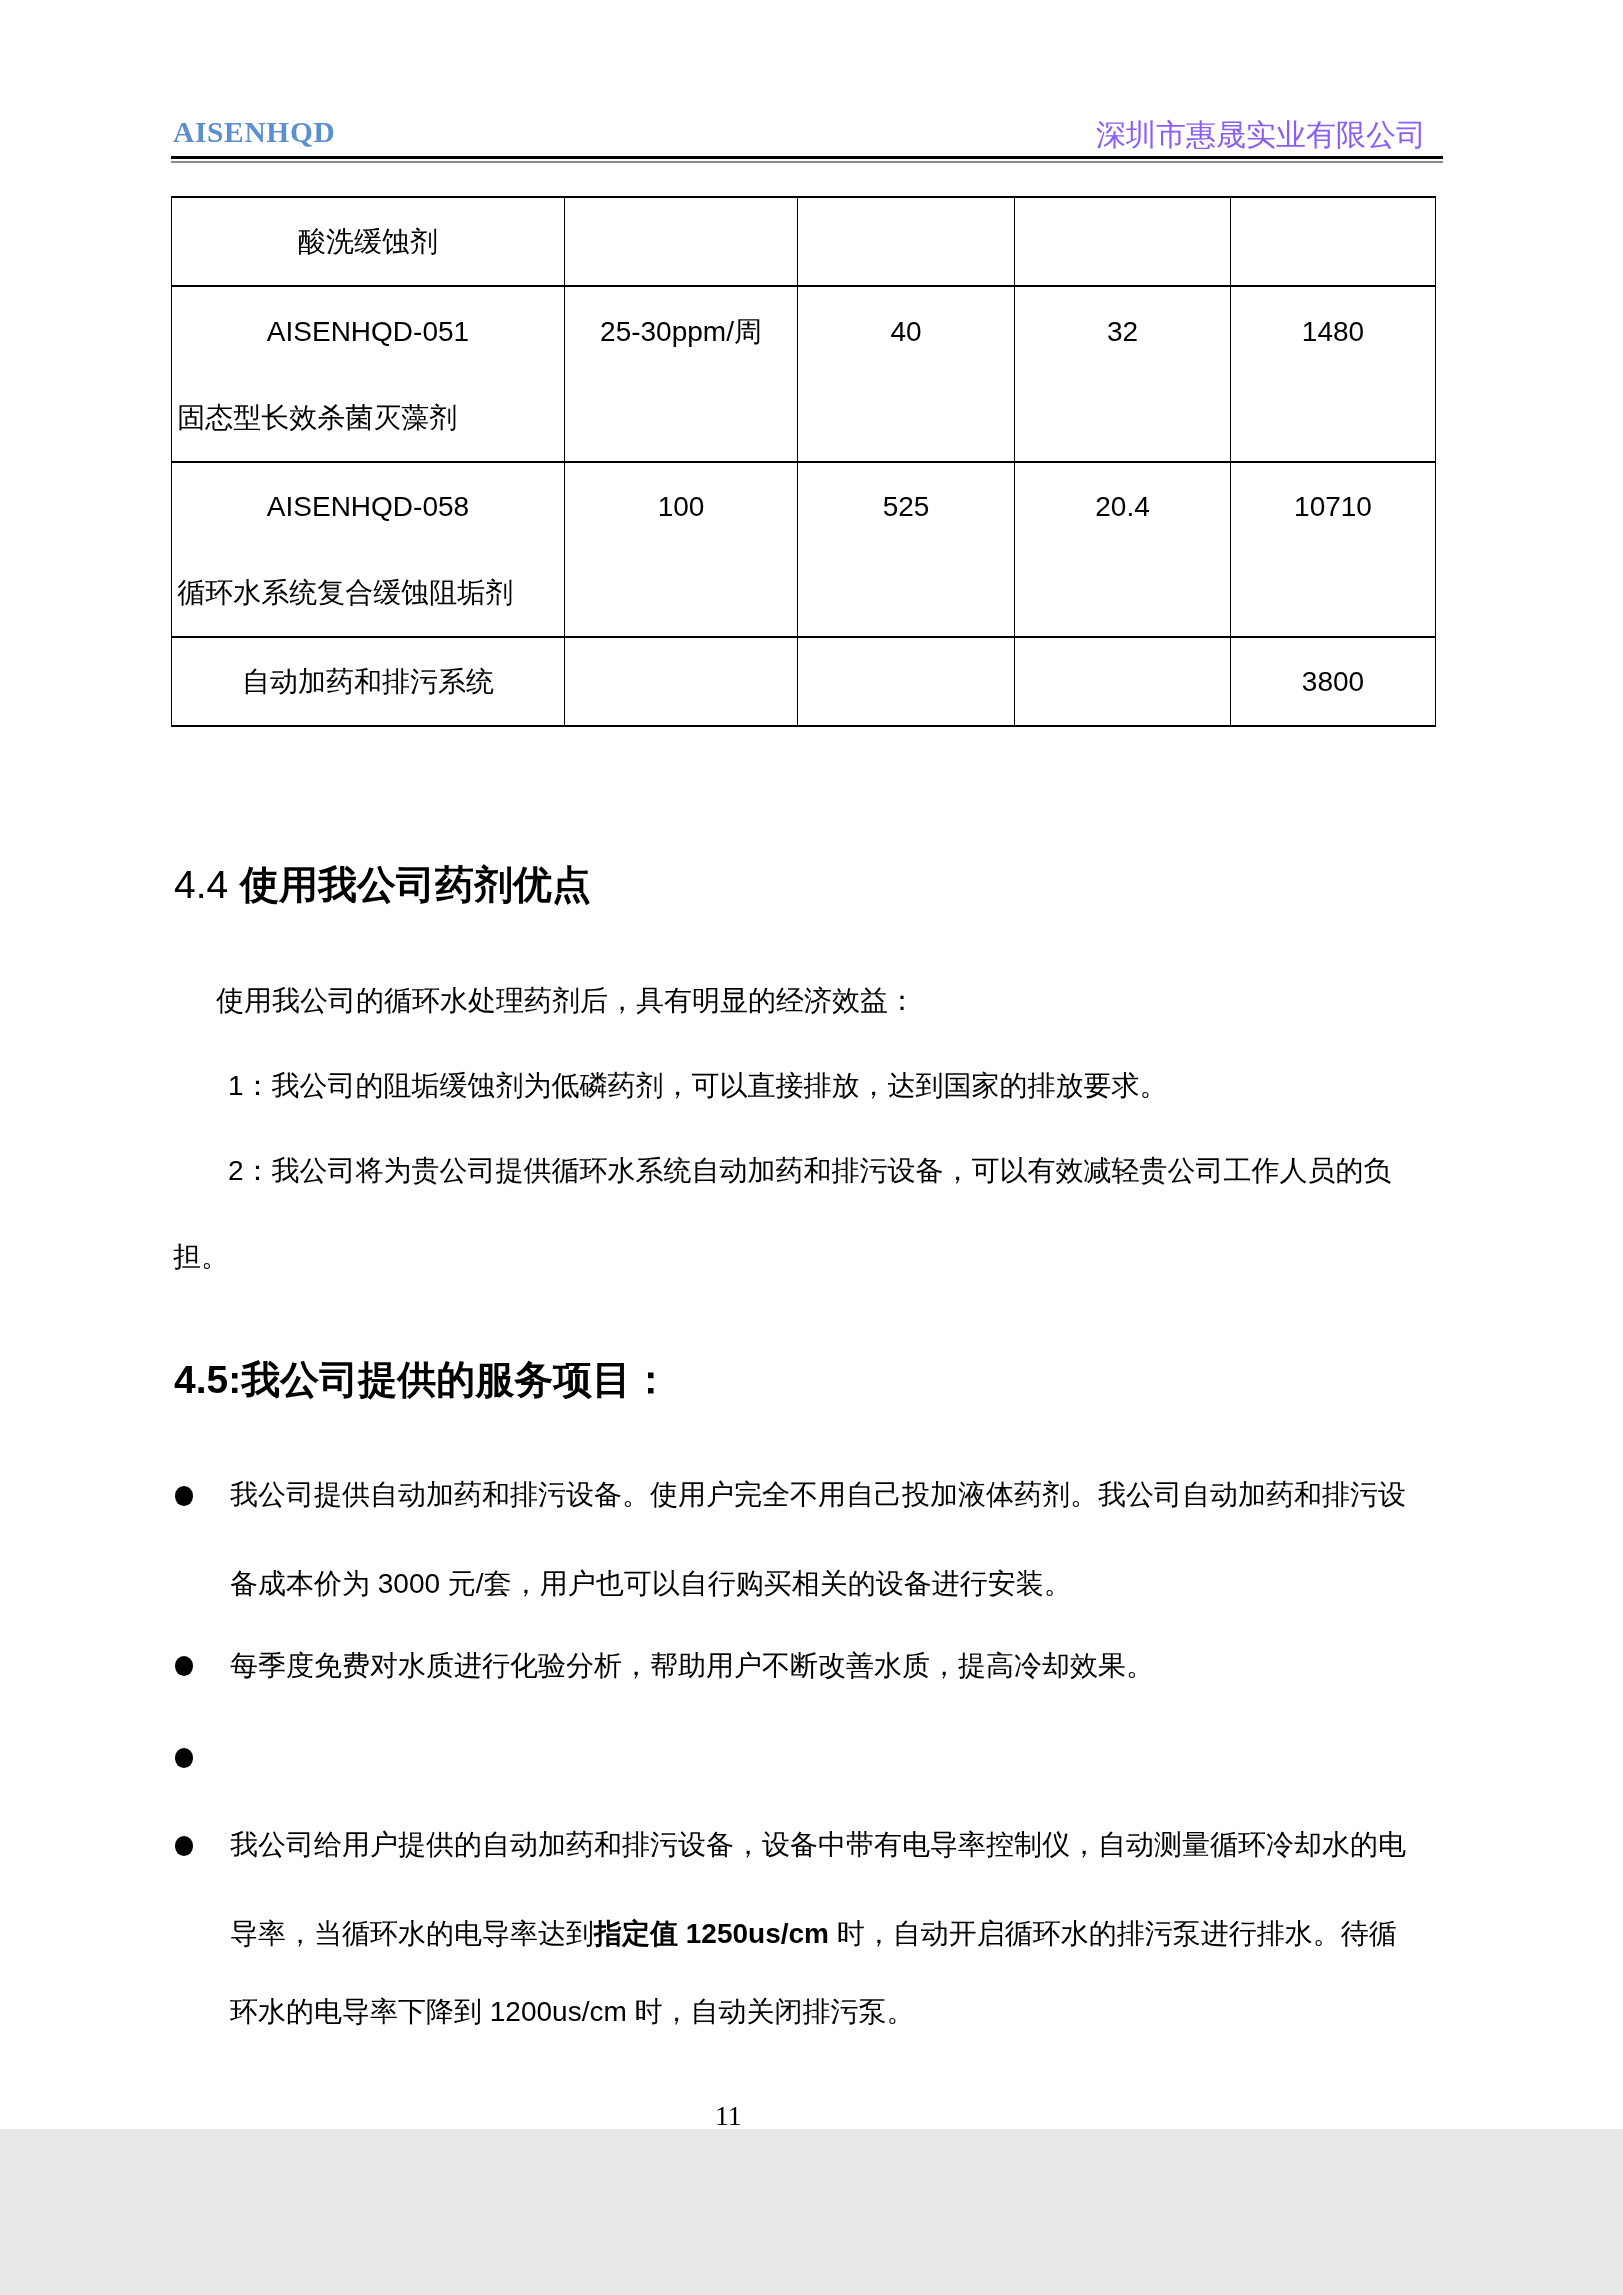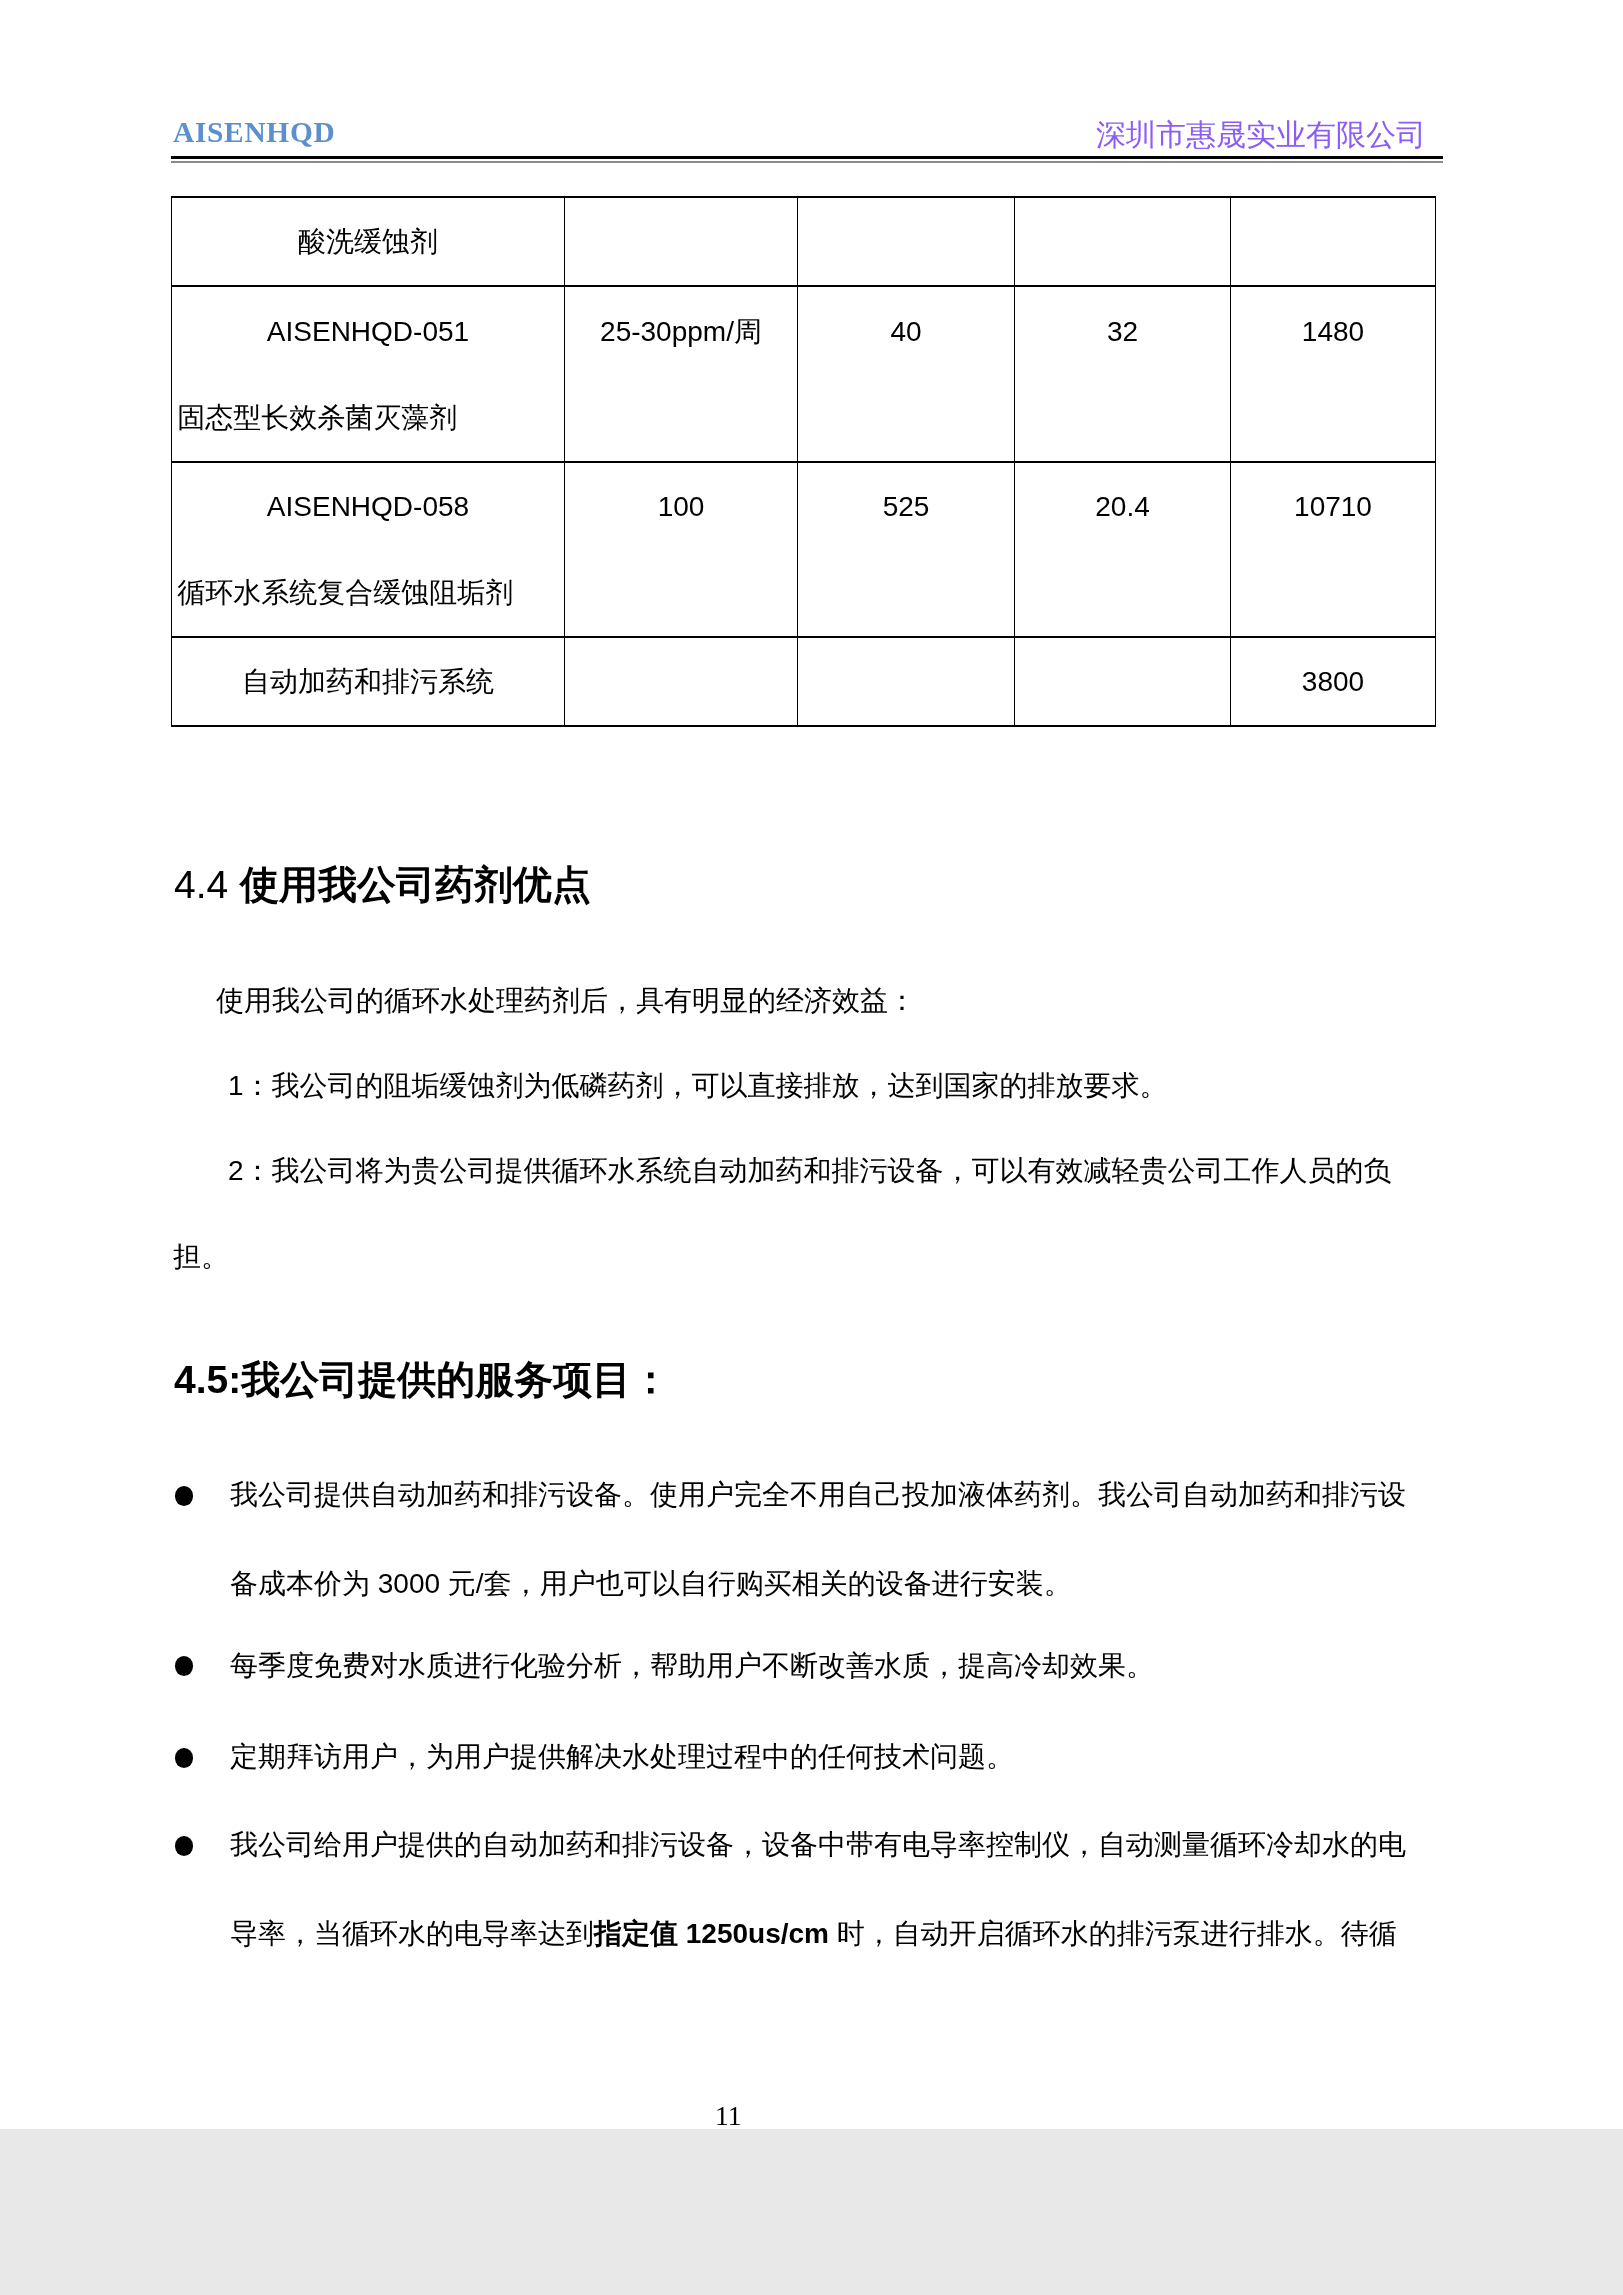--- a/index.html
+++ b/index.html
@@ -157,24 +157,24 @@
   <div class="heading h45">4.5:我公司提供的服务项目：</div>
 
   <div class="bullet" style="top:1486px;"></div>
   <div class="line" style="left:230px; top:1451px;">我公司提供自动加药和排污设备。使用户完全不用自己投加液体药剂。我公司自动加药和排污设</div>
   <div class="line" style="left:230px; top:1540px;">备成本价为 3000 元/套，用户也可以自行购买相关的设备进行安装。</div>
 
   <div class="bullet" style="top:1656px;"></div>
   <div class="line" style="left:230px; top:1622px;">每季度免费对水质进行化验分析，帮助用户不断改善水质，提高冷却效果。</div>
 
   <div class="bullet" style="top:1748px;"></div>
-  <div class="line" style="left:230px; top:1713px;">定期拜访用户，为用户提供解决水处理过程中的任何技术问题。</div>
 
   <div class="bullet" style="top:1836px;"></div>
   <div class="line" style="left:230px; top:1801px;">我公司给用户提供的自动加药和排污设备，设备中带有电导率控制仪，自动测量循环冷却水的电</div>
   <div class="line" style="left:230px; top:1890px;">
     <span>导率，当循环水的电导率达到</span><span class="bold">指定值 1250us/cm</span><span> 时，自动开启循环水的排污泵进行排水。待循</span>
   </div>
+  <div class="line" style="left:230px; top:1968px;">环水的电导率下降到 1200us/cm 时，自动关闭排污泵。</div>
 
   <div class="pageno">11</div>
 
 </div>
 
 
 </body></html>

